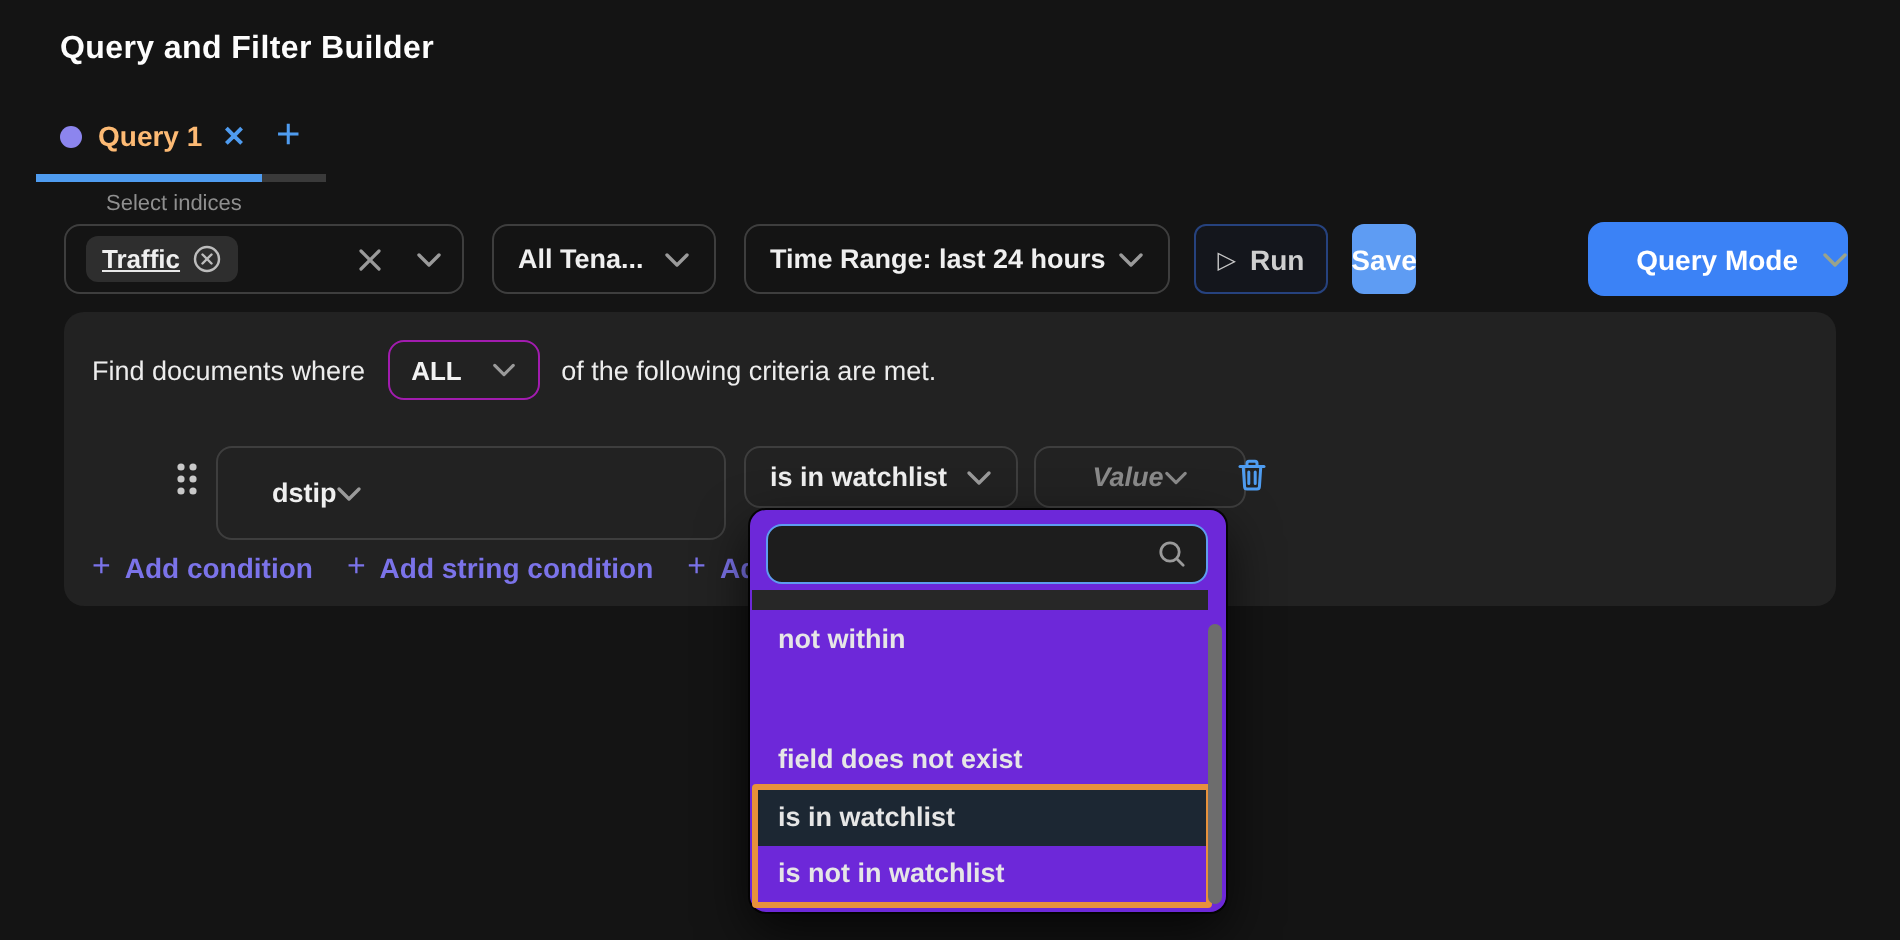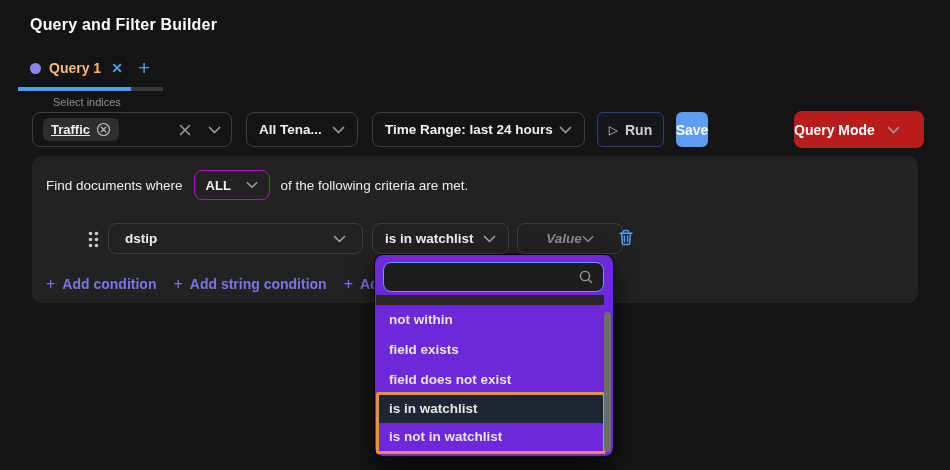--- a/index.html
+++ b/index.html
@@ -40,33 +40,33 @@
   .time-select { left: 372px; top: 112px; width: 213px; height: 35px; padding: 0 12px; justify-content: space-between; }
 
   .run-btn { left: 597px; top: 112px; width: 67px; height: 35px; background: #14161c; border: 1px solid #26427e; border-radius: 6px;
              display: flex; align-items: center; justify-content: center; gap: 7px; cursor: pointer; }
   .run-glyph { color: #c9c9c9; font-size: 12px; line-height: 1; }
   .run-label { color: #cfcfcf; font-size: 14px; font-weight: 600; }
 
   .save-btn { left: 676px; top: 112px; width: 32px; height: 35px; background: #5e9cf3; border-radius: 6px;
               display: flex; align-items: center; justify-content: center; color: #ffffff; font-size: 14px; font-weight: 600; cursor: pointer; }
 
-  .qmode-btn { left: 794px; top: 111px; width: 130px; height: 37px; background: #b91c1c; border-radius: 8px;
-               display: flex; align-items: center; justify-content: flex-start; gap: 12px; cursor: pointer; }
+  .qmode-btn { left: 794px; top: 111px; width: 130px; height: 37px; background: #3b82f6; border-radius: 8px;
+               display: flex; align-items: center; justify-content: flex-end; gap: 12px; cursor: pointer; }
   .qmode-label { color: #ffffff; font-size: 14px; font-weight: 700; }
 
   
   .panel { left: 32px; top: 156px; width: 886px; height: 147px; background: #222222; border-radius: 10px; }
   .sentence { left: 46px; top: 170px; height: 30px; display: flex; align-items: center; gap: 11px; font-size: 13.5px; color: #ededed; }
   .match-select { position: relative; width: 76px; height: 30px; border: 1px solid #a21caf; border-radius: 8px;
                   display: flex; align-items: center; justify-content: space-between; padding: 0 11px; cursor: pointer; }
   .match-value { font-size: 13px; font-weight: 700; color: #f2f2f2; }
 
   .cond-handle { left: 88px; top: 231px; cursor: grab; display: inline-flex; }
-  .field-select { left: 108px; top: 223px; width: 255px; height: 31px; padding: 0 16px; justify-content: space-between; }
+  .field-select { left: 108px; top: 223px; width: 255px; height: 47px; padding: 0 27px; justify-content: flex-start; }
   .oper-select  { left: 372px; top: 223px; width: 137px; height: 31px; padding: 0 12px; justify-content: space-between; }
   .value-select { left: 517px; top: 223px; width: 106px;  height: 31px; padding: 0 12px; justify-content: center; font-style: italic; }
   .value-select .sel-text { color: #8a8a8a; }
   .trash-btn { left: 618px; top: 229px; cursor: pointer; display: inline-flex; }
 
   .links-row { left: 46px; top: 270px; height: 28px; display: flex; align-items: center; gap: 17px; }
   .add-link { display: flex; align-items: center; gap: 7px; color: #7b73e9; font-size: 14px; font-weight: 600; cursor: pointer; white-space: nowrap; }
   .add-link .plus { font-size: 16px; font-weight: 400; }
 
   
@@ -243,21 +243,20 @@
         <svg width="16" height="16" viewBox="0 0 16 16" fill="none" stroke="#9a9a9a" stroke-width="1.4" stroke-linecap="round">
           <circle cx="7" cy="7" r="4.6"></circle>
             <path d="M10.5 10.5 L13.6 13.6"></path>
         </svg>
       </span>
     </div>
 
     <div class="dd-partial"></div>
 
     <div class="dd-option opt-0">not within</div>
-    <div class="dd-option opt-1">field exists</div>
     <div class="dd-option opt-2">field does not exist</div>
 
     <div class="dd-highlight">
       <div class="dd-option selected">is in watchlist</div>
       <div class="dd-option">is not in watchlist</div>
     </div>
 
     <div class="dd-scroll-thumb"></div>
   </div>
 

